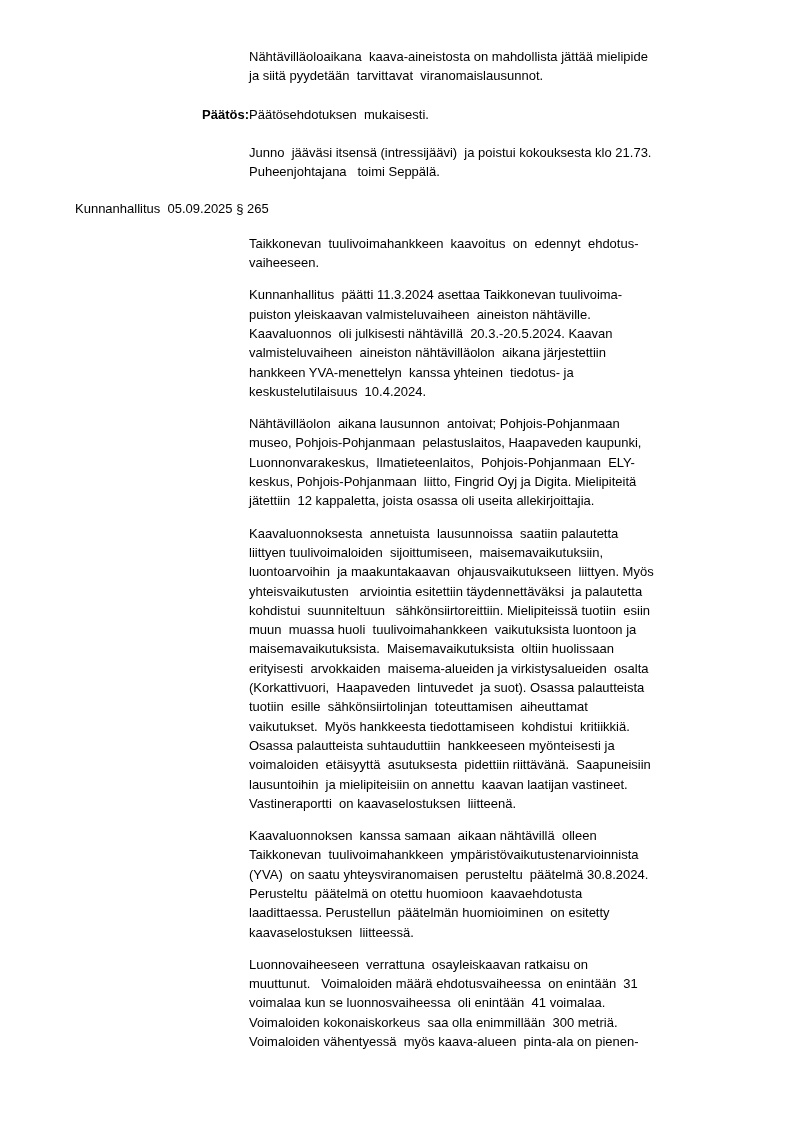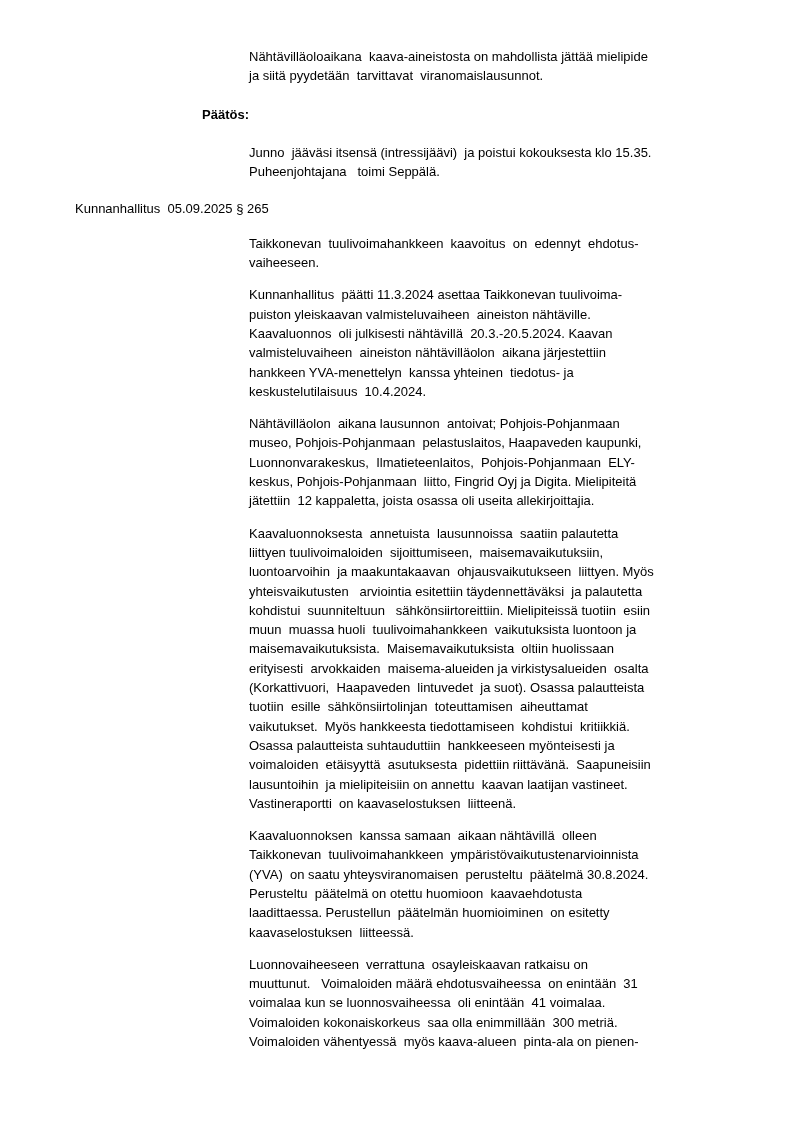--- a/index.html
+++ b/index.html
@@ -30,25 +30,26 @@
 <div class="page">
 
   <div class="row">
     <div class="label-col"></div>
     <div class="text-col">Nähtävilläoloaikana  kaava-aineistosta on mahdollista jättää mielipide
 ja siitä pyydetään  tarvittavat  viranomaislausunnot.</div>
   </div>
 
   <div class="row">
     <div class="label-col bold">Päätös:</div>
+    <div class="text-col">Päätösehdotuksen  mukaisesti.</div>
   </div>
 
   <div class="row tight">
     <div class="label-col"></div>
-    <div class="text-col">Junno  jääväsi itsensä (intressijäävi)  ja poistui kokouksesta klo 15.35.
+    <div class="text-col">Junno  jääväsi itsensä (intressijäävi)  ja poistui kokouksesta klo 21.73.
 Puheenjohtajana   toimi Seppälä.</div>
   </div>
 
   <div class="heading">Kunnanhallitus  05.09.2025 § 265</div>
 
   <div class="body-par">Taikkonevan  tuulivoimahankkeen  kaavoitus  on  edennyt  ehdotus-
 vaiheeseen.</div>
 
   <div class="body-par">Kunnanhallitus  päätti 11.3.2024 asettaa Taikkonevan tuulivoima-
 puiston yleiskaavan valmisteluvaiheen  aineiston nähtäville.

